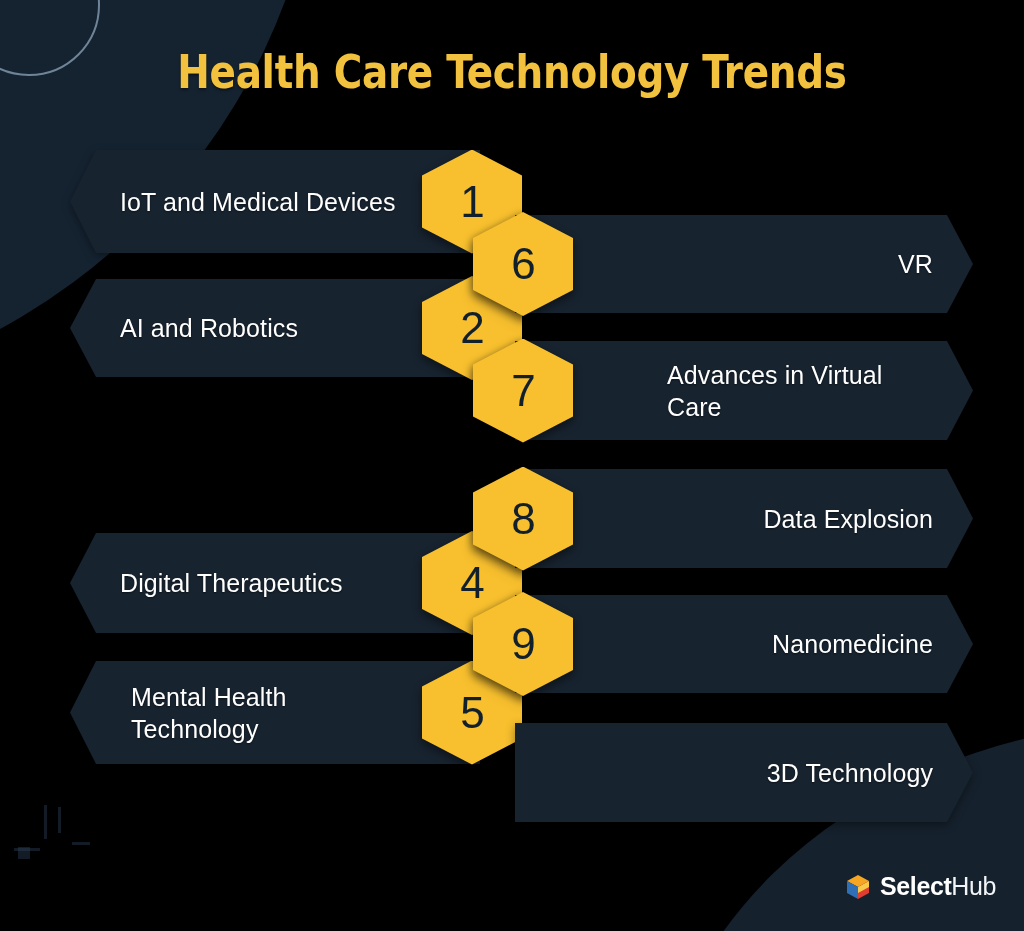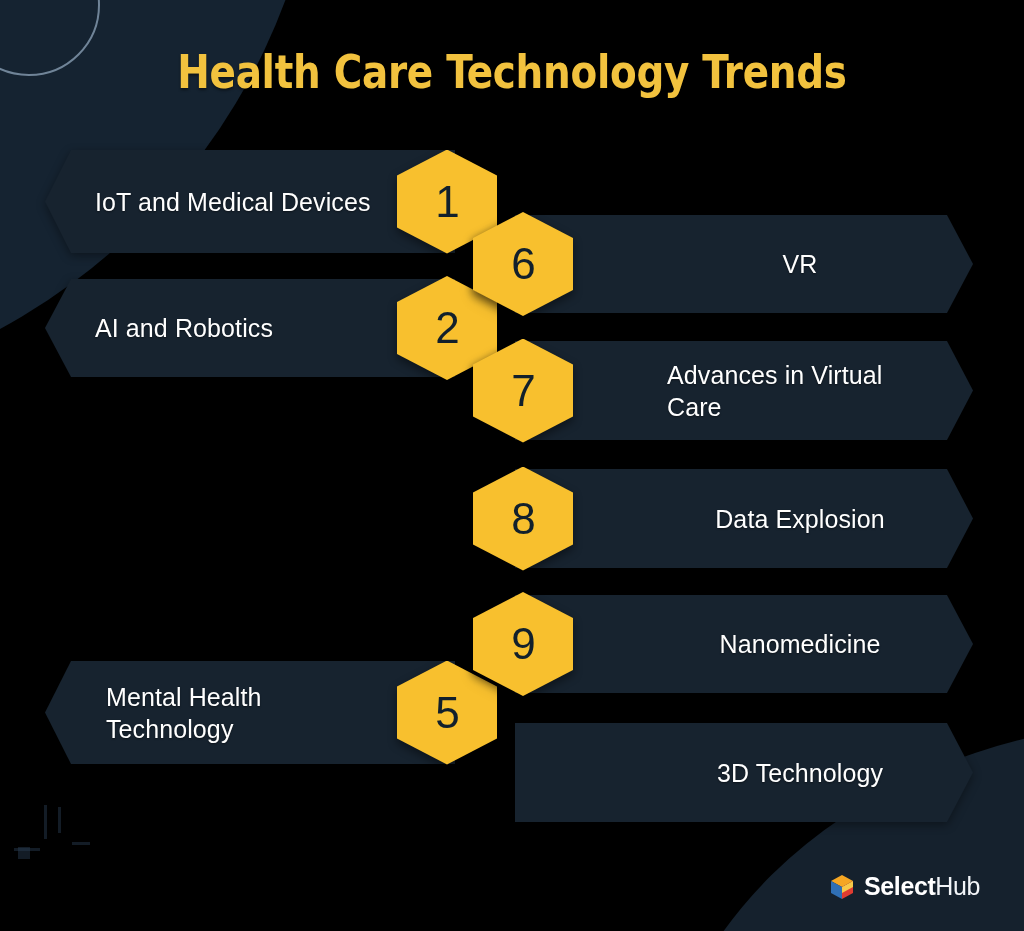--- a/index.html
+++ b/index.html
@@ -96,21 +96,21 @@
   .bar {
     position: relative;
     background: #17232f;
     display: flex;
     align-items: center;
     box-sizing: border-box;
   }
 
   
   .row-left {
-    left: 45px;
+    left: 70px;
   }
   .row-left .bar {
     width: 410px;
     clip-path: polygon(26px 0, 100% 0, 100% 100%, 26px 100%, 0 50%);
     padding-left: 50px;
     padding-right: 78px;
     justify-content: flex-start;
   }
   .row-left .hex-wrap {
     position: absolute;
@@ -119,21 +119,21 @@
 
   
   .row-right {
     left: 515px;
   }
   .row-right .bar {
     width: 458px;
     clip-path: polygon(0 0, calc(100% - 26px) 0, 100% 50%, calc(100% - 26px) 100%, 0 100%);
     padding-left: 152px;
     padding-right: 40px;
-    justify-content: center;
+    justify-content: flex-end;
   }
   .row-right .hex-wrap {
     position: absolute;
     left: -42px;
   }
 
   .bar-label {
     color: #FFFFFF;
     font-size: 25px;
     line-height: 1.28;
@@ -170,21 +170,21 @@
     letter-spacing: -1px;
   }
   .hex-num.two-digit {
     font-size: 42px;
     letter-spacing: -2px;
   }
 
   
   .logo {
     position: absolute;
-    right: 44px;
+    right: 28px;
     bottom: 30px;
     display: flex;
     align-items: center;
     gap: 9px;
   }
   .logo-mark {
     width: 26px;
     height: 26px;
     position: relative;
   }
@@ -233,20 +233,30 @@
       <div class="bar-label">AI and Robotics</div>
     </div>
     <div class="hex-wrap">
       <div class="hex">
         <span class="hex-num">2</span>
       </div>
     </div>
   </div>
 
 
+  <div class="row row-left" style="top:533px">
+    <div class="bar" style="height:100px">
+      <div class="bar-label">Digital Therapeutics</div>
+    </div>
+    <div class="hex-wrap">
+      <div class="hex">
+        <span class="hex-num">4</span>
+      </div>
+    </div>
+  </div>
 
   <div class="row row-left" style="top:661px">
     <div class="bar" style="height:103px;padding-left:61px">
       <div class="bar-label">Mental Health Technology</div>
     </div>
     <div class="hex-wrap">
       <div class="hex">
         <span class="hex-num">5</span>
       </div>
     </div>

